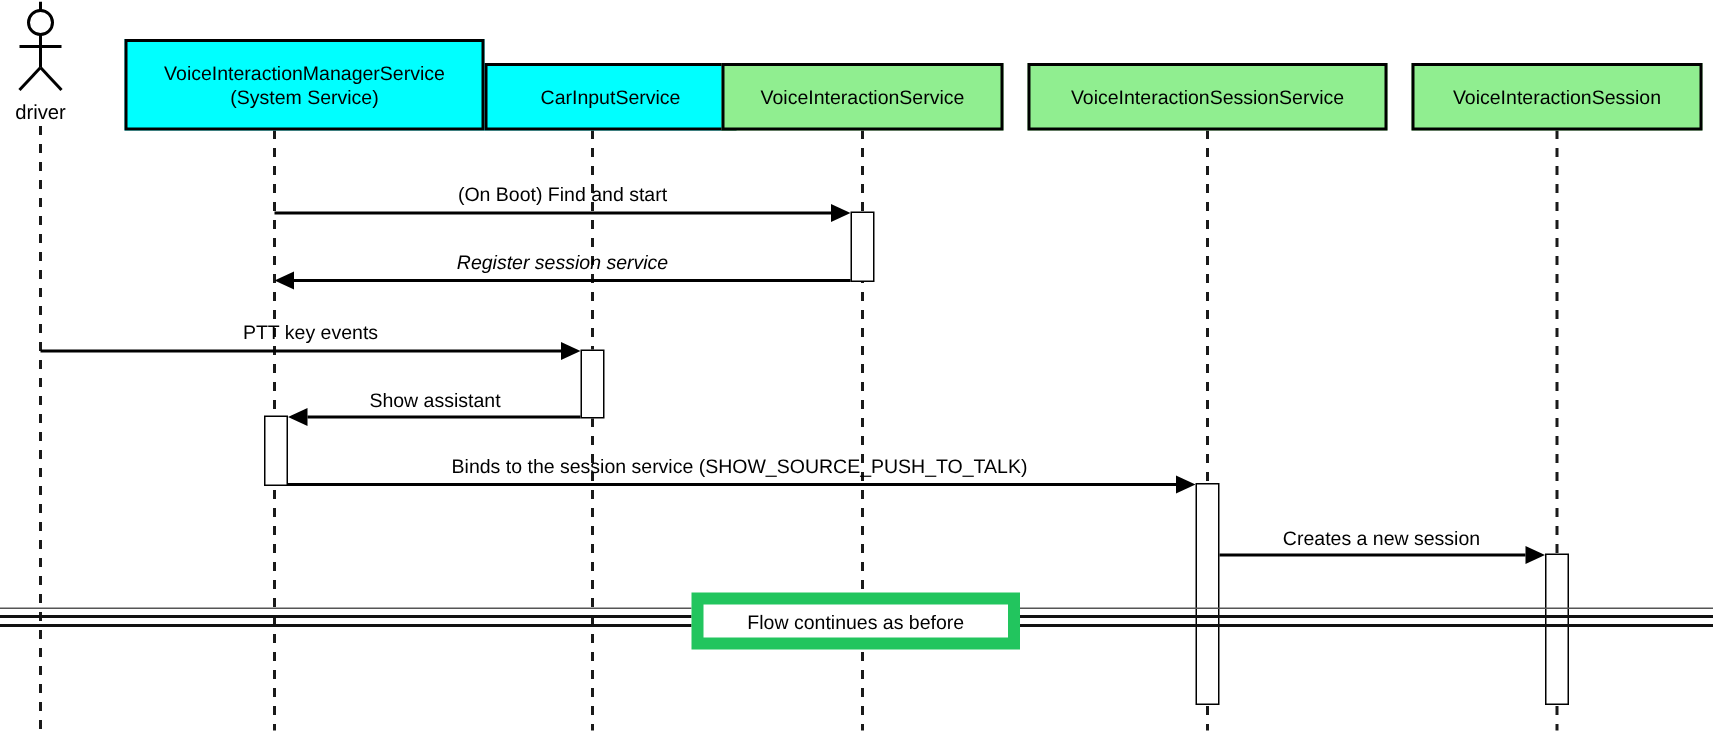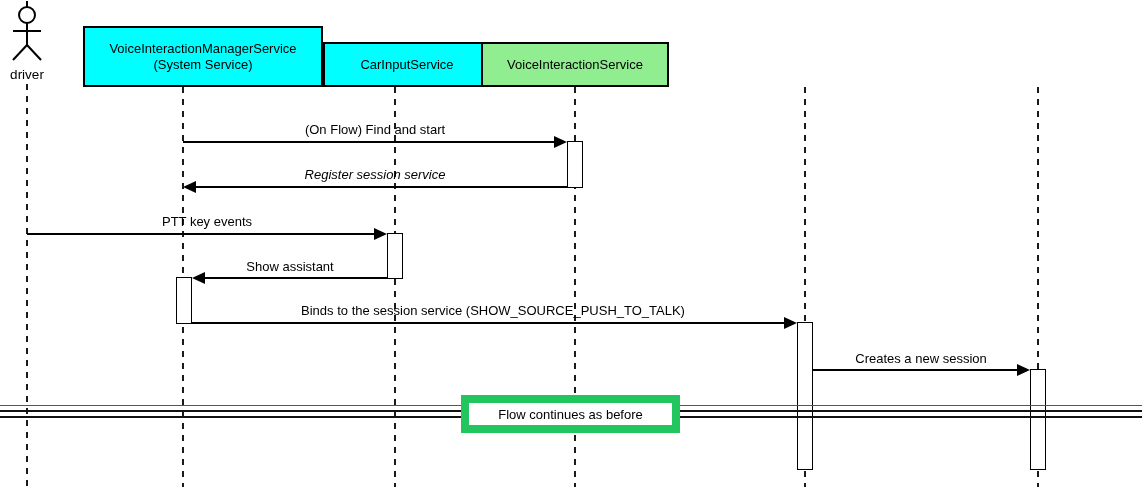--- a/index.html
+++ b/index.html
@@ -78,32 +78,38 @@
   <div class="participant cyan" style="left:63px; top:26px; width:240px; height:61px;margin-left:20px;">
     <span>VoiceInteractionManagerService</span>
     <span>(System Service)</span>
   </div>
   <div class="participant cyan" style="left:323px; top:42px; width:168px; height:45px;">
     <span>CarInputService</span>
   </div>
   <div class="participant green" style="left:481px; top:42px; width:188px; height:45px;">
     <span>VoiceInteractionService</span>
   </div>
+  <div class="participant green" style="left:685px; top:42px; width:240px; height:45px;">
+    <span>VoiceInteractionSessionService</span>
+  </div>
+  <div class="participant green" style="left:941px; top:42px; width:194px; height:45px;">
+    <span>VoiceInteractionSession</span>
+  </div>
 
   <div class="activation" style="left:567px; top:141px; height:47px;"></div>
   <div class="activation" style="left:387px; top:233px; height:46px;"></div>
   <div class="activation" style="left:176px; top:277px; height:47px;"></div>
   <div class="activation" style="left:797px; top:322px; height:148px;"></div>
   <div class="activation" style="left:1030px; top:369px; height:101px;"></div>
 
   <div class="divider-line divider-thin" style="top:405px;"></div>
   <div class="divider-line divider-thick" style="top:410px;"></div>
   <div class="divider-line divider-thick" style="top:416px;"></div>
 
-  <div class="msg-label" style="left:375px; top:122px;">(On Flow) Find and start</div>
+  <div class="msg-label" style="left:375px; top:122px;">(On Boot) Find and start</div>
   <div class="msg-line" style="left:183px; top:141px; width:372px;"></div>
   <div class="arrow-right" style="left:554px; top:136px;"></div>
 
   <div class="msg-label" style="left:375px; top:167px;font-style:italic;">Register session service</div>
   <div class="msg-line" style="left:196px; top:186px; width:371px;"></div>
   <div class="arrow-left" style="left:183px; top:181px;"></div>
 
   <div class="msg-label" style="left:207px; top:214px;text-align:center;">PTT key events</div>
   <div class="msg-line" style="left:27px; top:233px; width:347px;"></div>
   <div class="arrow-right" style="left:374px; top:228px;"></div>

